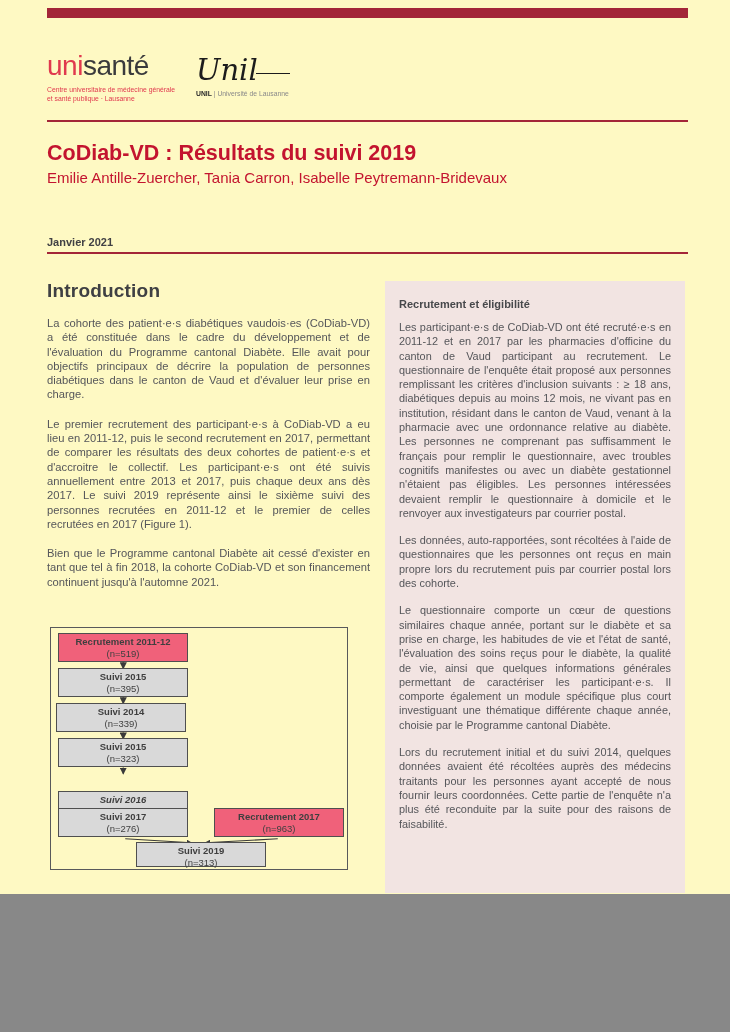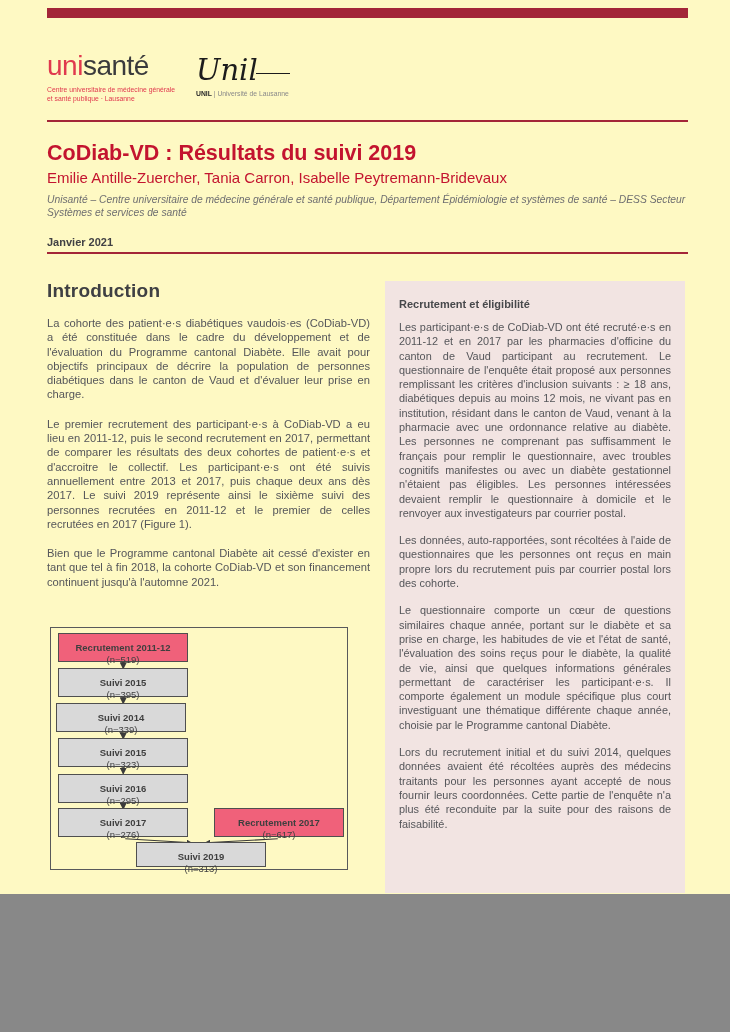--- a/index.html
+++ b/index.html
@@ -40,21 +40,21 @@
   
   .left-col{position:absolute; left:47px; top:280px; width:323px;}
   .intro-heading{font-size:19px; font-weight:bold; color:#3f4043; margin:0 0 14px 0; letter-spacing:0.2px;}
   .left-col p{margin:0 0 15px 0; font-size:11.2px; line-height:14.3px;
     color:#55565a; text-align:justify;}
 
   
   .fig-frame{position:absolute; left:50px; top:627px; width:298px; height:243px;
     border:1.4px solid #58595b; box-sizing:border-box;}
   .fig-box{position:absolute; box-sizing:border-box; border:1.2px solid #4f4f4f;
-    text-align:center; font-size:9.5px; line-height:12px; padding-top:8px; color:#3f3f3f;}
+    text-align:center; font-size:9.5px; line-height:12px; padding-top:2px; color:#3f3f3f;}
   .fig-box .bl{font-weight:bold;}
   .fig-pink{background:#f0617a;}
   .fig-gray{background:#d9d9d9;}
   .flow-svg{position:absolute; left:0; top:0; width:100%; height:100%;}
   .fig-caption{position:absolute; left:50px; top:898px; width:320px;
     font-size:10.5px; font-weight:bold; font-style:italic; color:#c3142f;}
   .fig-caption .cap-label{display:inline-block; width:68px;}
 
   
   .side-panel{position:absolute; left:385px; top:281px; width:300px; min-height:612px;
@@ -85,21 +85,20 @@
   </div>
 
   <div class="unil">
     <div><span class="script">Unil</span><span class="swash"></span></div>
     <div class="label"><b>UNIL</b><span> | </span><span>Université de Lausanne</span></div>
   </div>
 
   <div id="title-rule" class="rule"></div>
   <h1 class="doc-title">CoDiab-VD : Résultats du suivi 2019</h1>
   <div class="authors">Emilie Antille-Zuercher, Tania Carron, Isabelle Peytremann-Bridevaux</div>
-  <div class="affiliation">Unisanté – Centre universitaire de médecine générale et santé publique, Département Épidémiologie et systèmes de santé – DESS Secteur Systèmes et services de santé</div>
   <div class="date-line">Janvier 2021</div>
   <div id="main-rule" class="rule"></div>
 
   <div class="left-col">
     <h2 class="intro-heading">Introduction</h2>
     <p>La cohorte des patient·e·s diabétiques vaudois·es (CoDiab-VD) a été constituée dans le cadre du développement et de l'évaluation du Programme cantonal Diabète. Elle avait pour objectifs principaux de décrire la population de personnes diabétiques dans le canton de Vaud et d'évaluer leur prise en charge.</p>
     <p>Le premier recrutement des participant·e·s à CoDiab-VD a eu lieu en 2011-12, puis le second recrutement en 2017, permettant de comparer les résultats des deux cohortes de patient·e·s et d'accroitre le collectif. Les participant·e·s ont été suivis annuellement entre 2013 et 2017, puis chaque deux ans dès 2017. Le suivi 2019 représente ainsi le sixième suivi des personnes recrutées en 2011-12 et le premier de celles recrutées en 2017 (Figure 1).</p>
     <p>Bien que le Programme cantonal Diabète ait cessé d'exister en tant que tel à fin 2018, la cohorte CoDiab-VD et son financement continuent jusqu'à l'automne 2021.</p>
   </div>
 
@@ -128,31 +127,31 @@
       <span>(n=395)</span>
     </div>
     <div class="fig-box fig-gray" style="left:5px; top:75px; width:130px; height:29px;">
       <span class="bl">Suivi 2014</span><br>
       <span>(n=339)</span>
     </div>
     <div class="fig-box fig-gray" style="left:7px; top:110px; width:130px; height:29px;">
       <span class="bl">Suivi 2015</span><br>
       <span>(n=323)</span>
     </div>
-    <div class="fig-box fig-gray" style="left:7px; top:146px; width:130px; height:29px;">
+    <div class="fig-box fig-gray" style="left:7px; top:163px; width:130px; height:29px;font-style:italic;">
       <span class="bl">Suivi 2016</span><br>
       <span>(n=295)</span>
     </div>
     <div class="fig-box fig-gray" style="left:7px; top:180px; width:130px; height:29px;">
       <span class="bl">Suivi 2017</span><br>
       <span>(n=276)</span>
     </div>
     <div class="fig-box fig-pink" style="left:163px; top:180px; width:130px; height:29px;">
       <span class="bl">Recrutement 2017</span><br>
-      <span>(n=617)</span>
+      <span>(n=963)</span>
     </div>
     <div class="fig-box fig-gray" style="left:85px; top:214px; width:130px; height:25px;">
       <span class="bl">Suivi 2019</span><br>
       <span>(n=313)</span>
     </div>
   </div>
 
   <div class="fig-caption">
     <span class="cap-label">Figure 1</span><span>Déroulement de la cohorte CoDiab-VD</span>
   </div>

